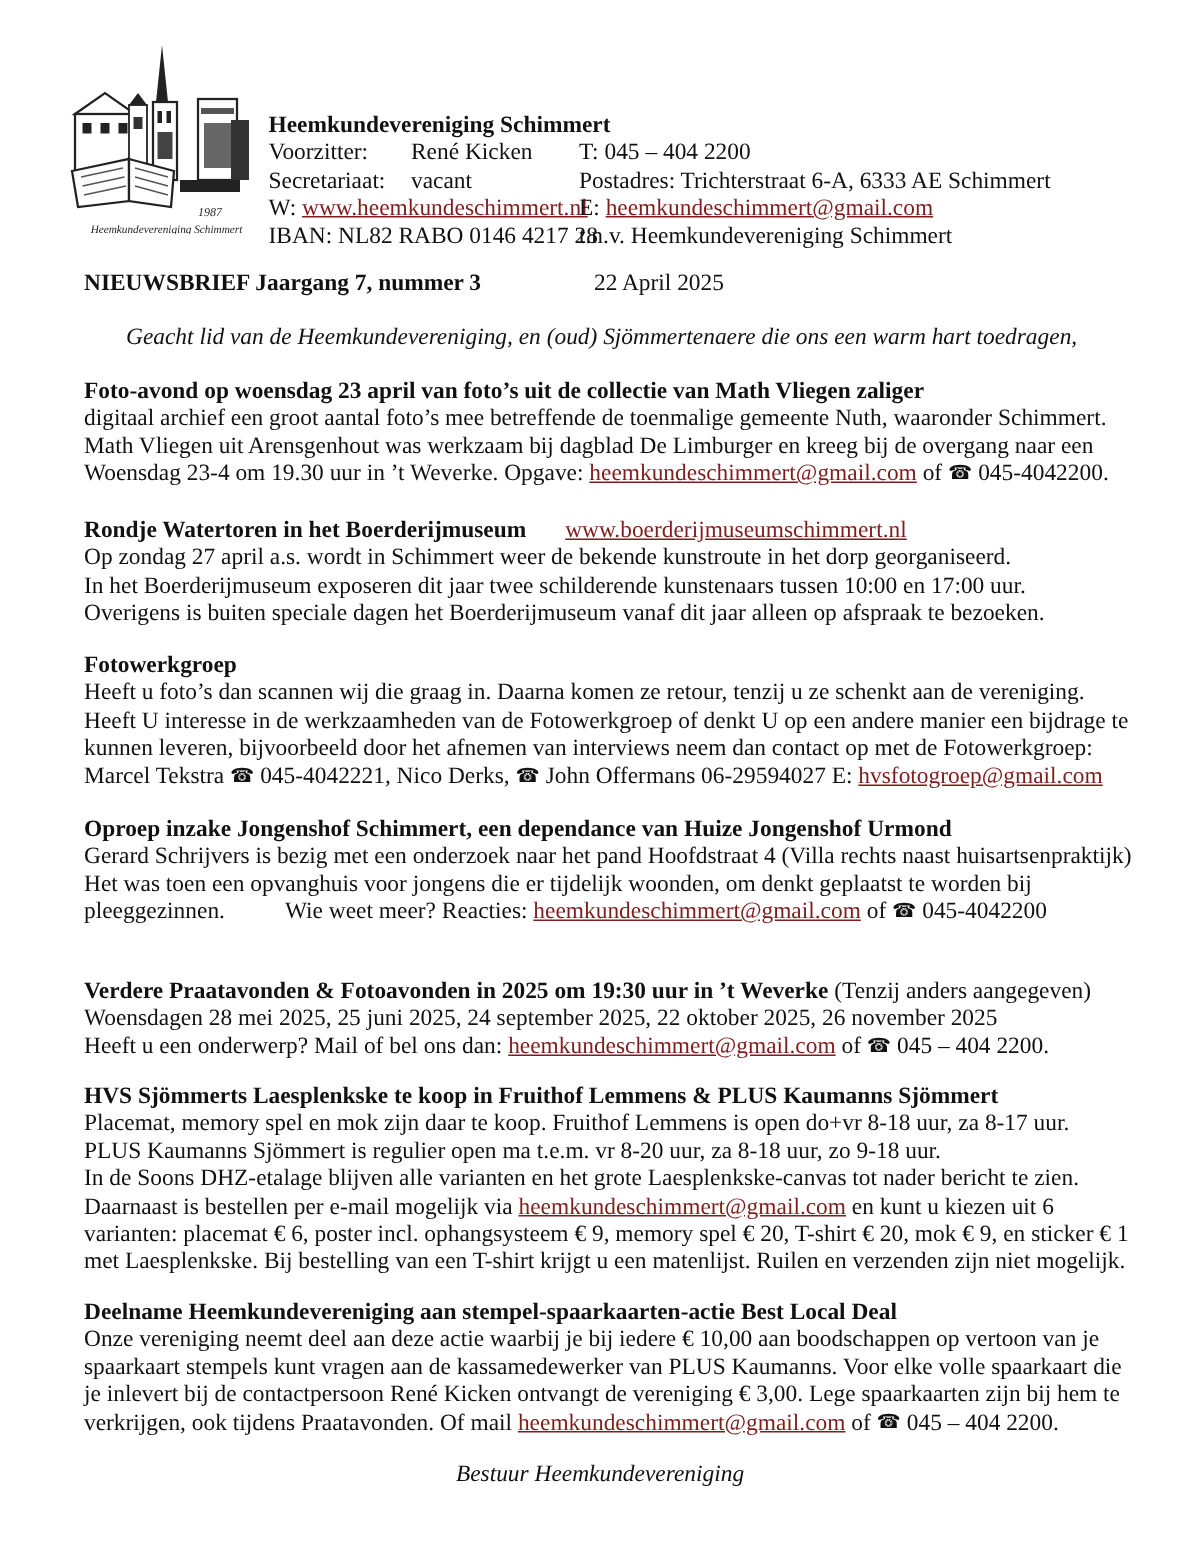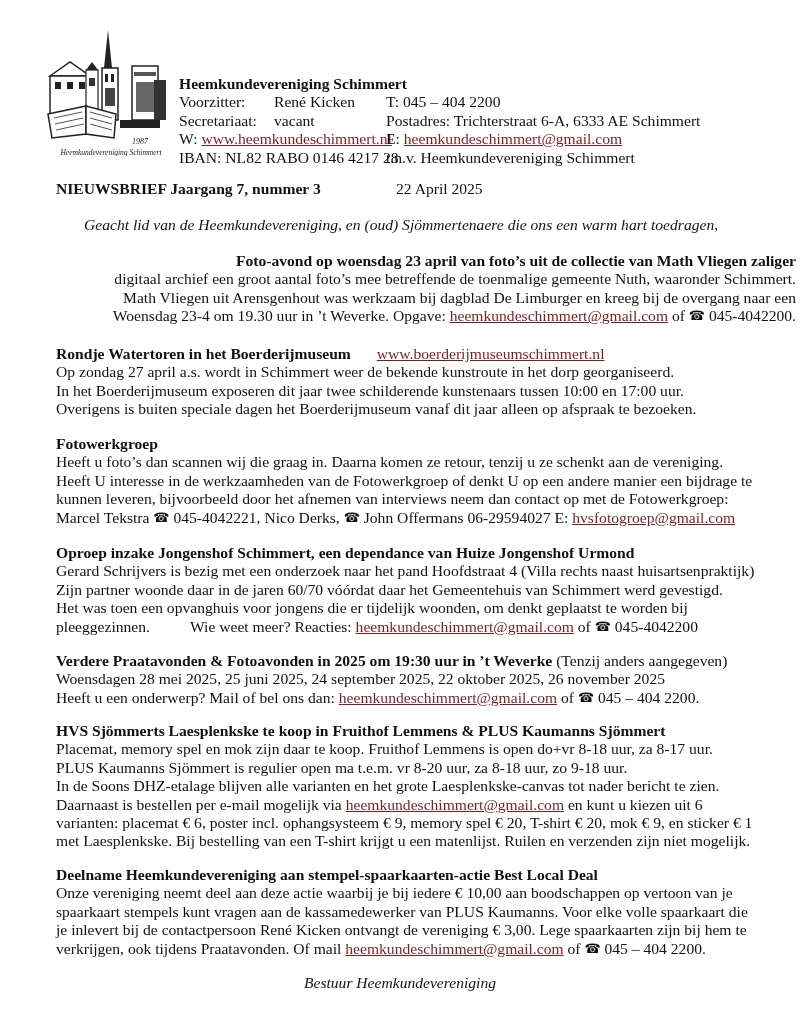--- a/index.html
+++ b/index.html
@@ -93,21 +93,21 @@
   </div>
 </div>
 
 <div class="newsline">
   <span class="nb">NIEUWSBRIEF Jaargang 7, nummer 3</span>
   <span class="date">22 April 2025</span>
 </div>
 
 <div class="greeting">Geacht lid van de Heemkundevereniging, en (oud) Sjömmertenaere die ons een warm hart toedragen,</div>
 
-<div class="section" style="top:252px;text-align:right;">
+<div class="section" style="top:252px;">
   <div class="head">Foto-avond op woensdag 23 april van foto’s uit de collectie van Math Vliegen zaliger</div>
   <div class="line">digitaal archief een groot aantal foto’s mee betreffende de toenmalige gemeente Nuth, waaronder Schimmert.</div>
   <div class="line">Math Vliegen uit Arensgenhout was werkzaam bij dagblad De Limburger en kreeg bij de overgang naar een</div>
   <div class="line">
     <span>Woensdag 23-4 om 19.30 uur in ’t Weverke. Opgave: </span><a href="#">heemkundeschimmert@gmail.com</a><span> of </span><span class="phone">☎</span><span> 045-4042200.</span>
   </div>
 </div>
 
 <div class="section" style="top:345px;">
   <div class="head"><span>Rondje Watertoren in het Boerderijmuseum</span><span class="gap"></span><a href="#" style="font-weight:normal;">www.boerderijmuseumschimmert.nl</a></div>
@@ -122,21 +122,20 @@
   <div class="line">Heeft U interesse in de werkzaamheden van de Fotowerkgroep of denkt U op een andere manier een bijdrage te</div>
   <div class="line">kunnen leveren, bijvoorbeeld door het afnemen van interviews neem dan contact op met de Fotowerkgroep:</div>
   <div class="line">
     <span>Marcel Tekstra </span><span class="phone">☎</span><span> 045-4042221, Nico Derks, </span><span class="phone">☎</span><span> John Offermans 06-29594027 E: </span><a href="#">hvsfotogroep@gmail.com</a>
   </div>
 </div>
 
 <div class="section" style="top:544px;">
   <div class="head">Oproep inzake Jongenshof Schimmert, een dependance van Huize Jongenshof Urmond</div>
   <div class="line">Gerard Schrijvers is bezig met een onderzoek naar het pand Hoofdstraat 4 (Villa rechts naast huisartsenpraktijk)</div>
-  <div class="line">Zijn partner woonde daar in de jaren 60/70 vóórdat daar het Gemeentehuis van Schimmert werd gevestigd.</div>
   <div class="line">Het was toen een opvanghuis voor jongens die er tijdelijk woonden, om denkt geplaatst te worden bij</div>
   <div class="line">
     <span>pleeggezinnen.</span><span class="gap2"></span><span>Wie weet meer? Reacties: </span><a href="#">heemkundeschimmert@gmail.com</a><span> of </span><span class="phone">☎</span><span> 045-4042200</span>
   </div>
 </div>
 
 <div class="section" style="top:652px;">
   <div class="head"><span>Verdere Praatavonden &amp; Fotoavonden in 2025 om 19:30 uur in ’t Weverke</span><span class="plain"> (Tenzij anders aangegeven)</span></div>
   <div class="line">Woensdagen 28 mei 2025, 25 juni 2025, 24 september 2025, 22 oktober 2025, 26 november 2025</div>
   <div class="line">

